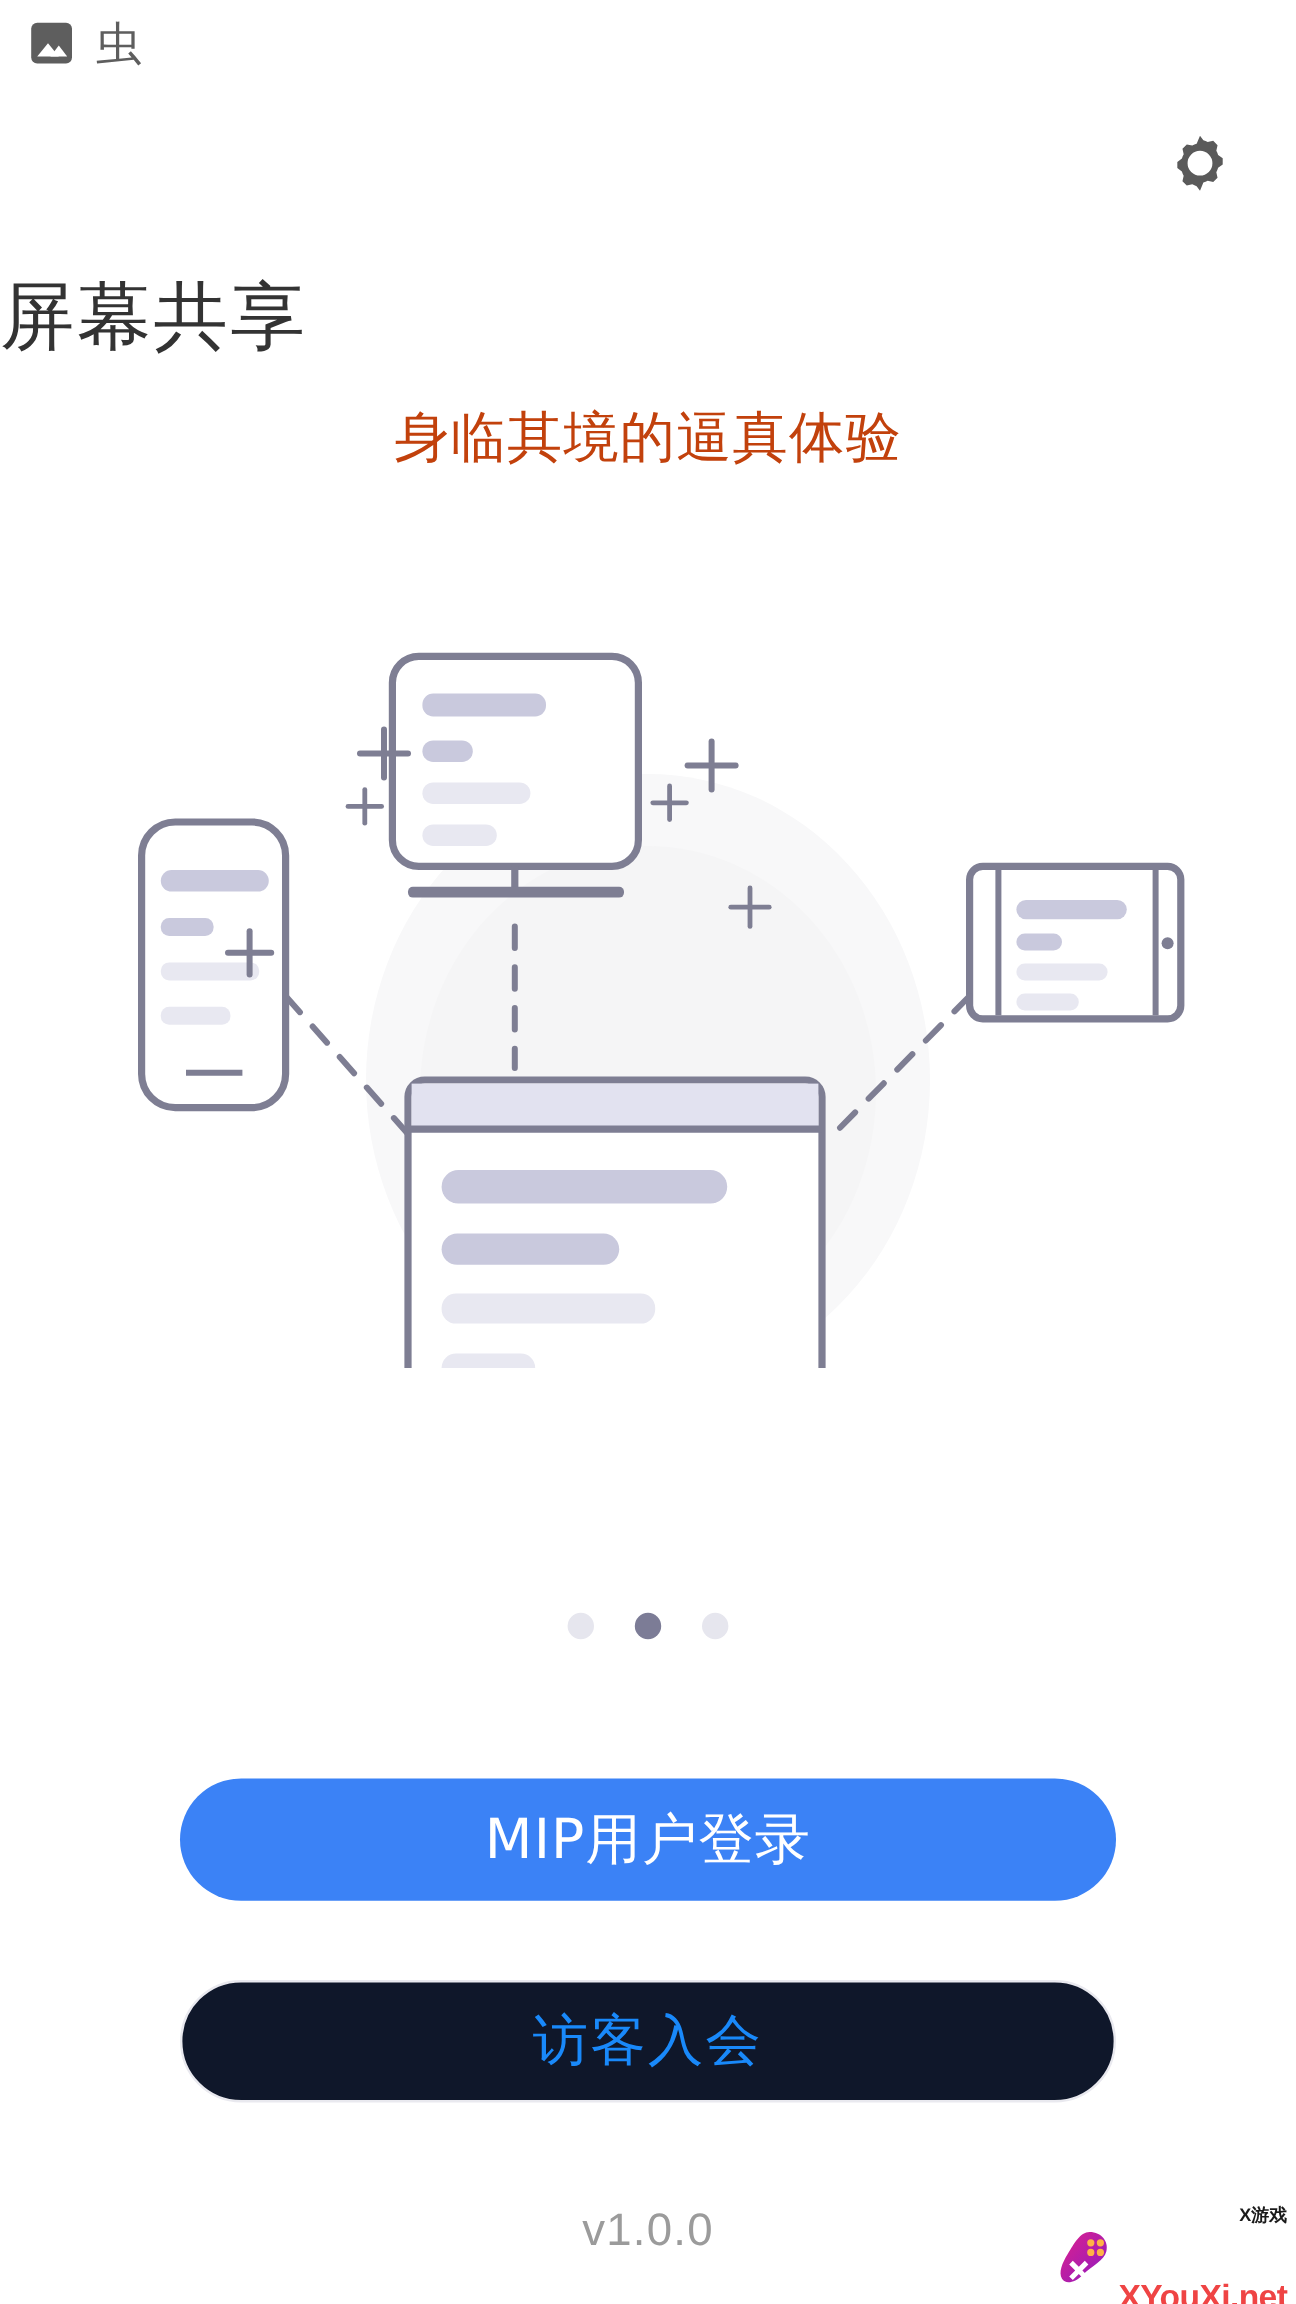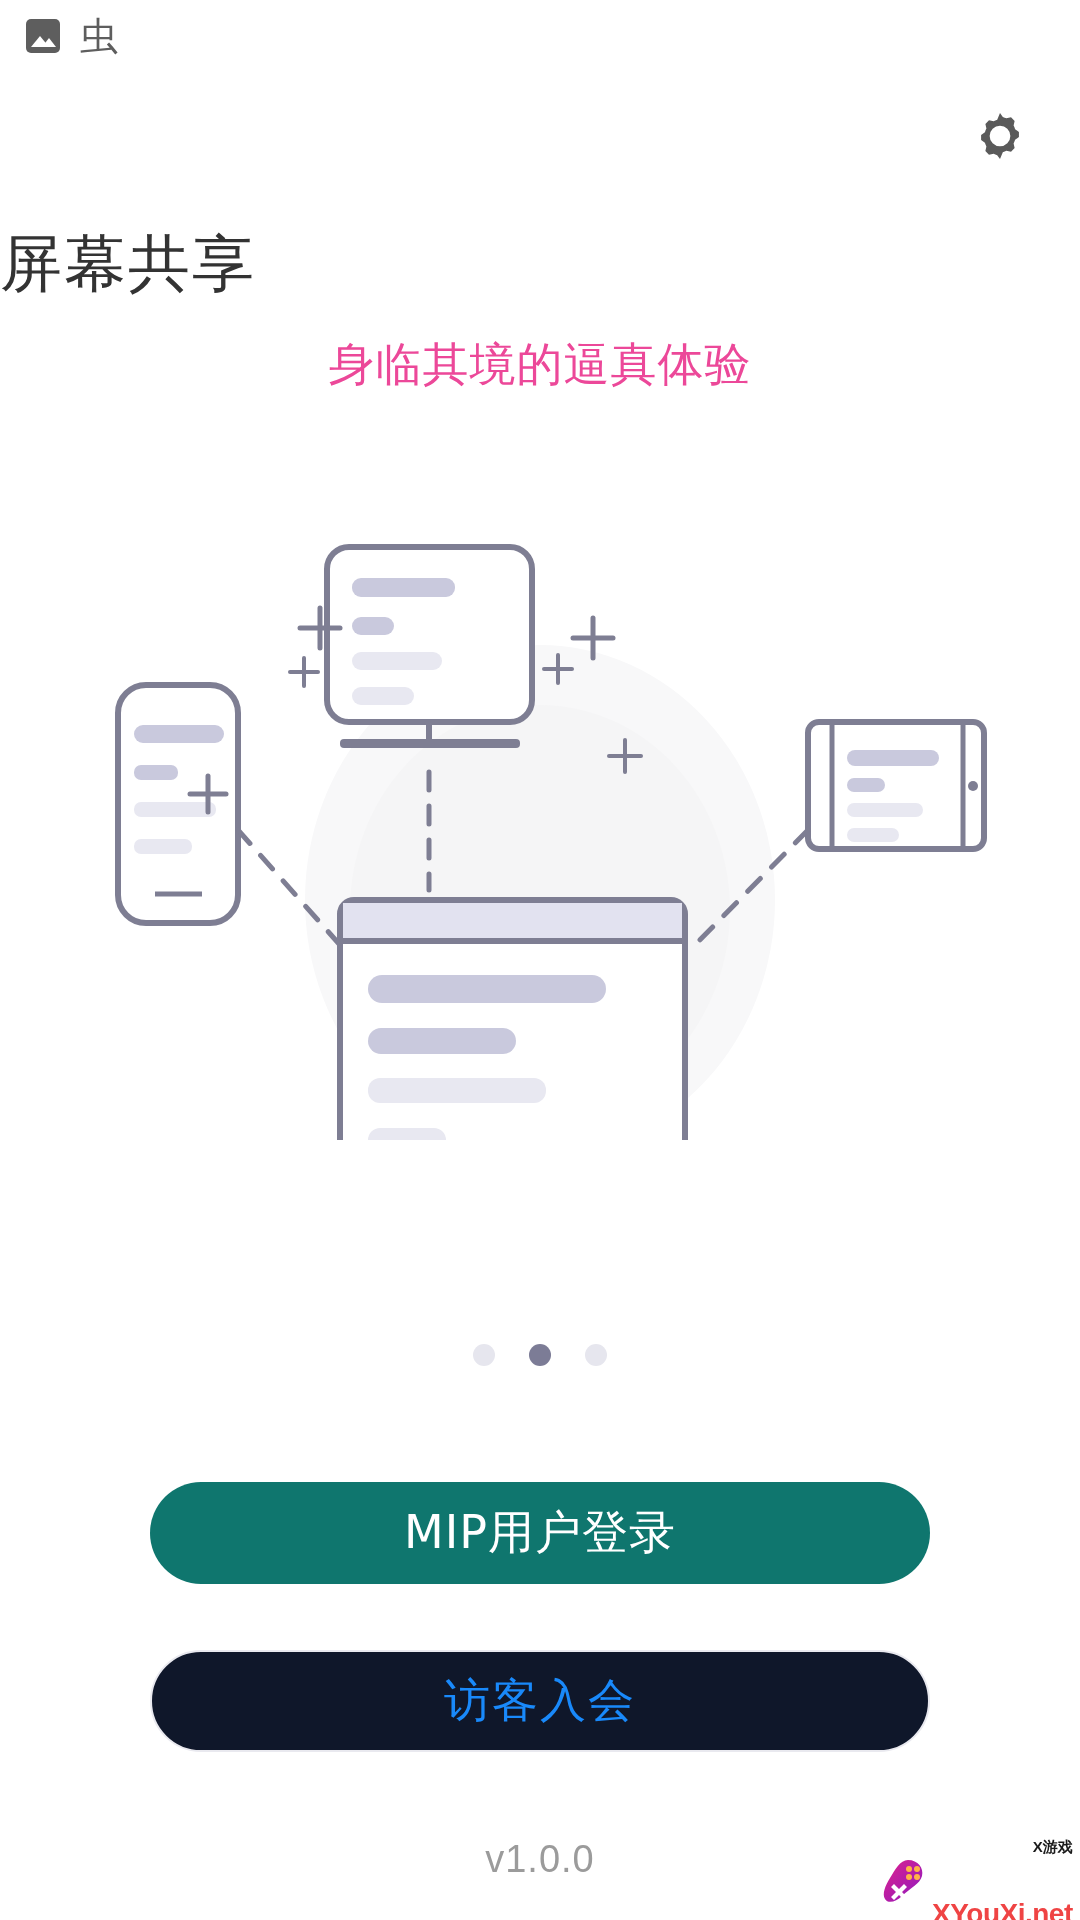--- a/index.html
+++ b/index.html
@@ -92,21 +92,21 @@
     color: #333333;
     letter-spacing: 2px;
     font-family: "DejaVu Sans", sans-serif;
   }
   .subtitle {
     position: absolute;
     top: 334px;
     left: 0; width: 1080px;
     text-align: center;
     font-size: 46px;
-    color: #ec4899;
+    color: #c2410c;
     letter-spacing: 1px;
     font-family: Liberation Mono, monospace;
   }
 
   
   .illustration {
     position: absolute;
     top: 500px;
     left: 90px;
     width: 900px;
@@ -133,21 +133,21 @@
   }
 
   
   .btn-primary {
     position: absolute;
     top: 1482px;
     left: 150px;
     width: 780px;
     height: 102px;
     border-radius: 51px;
-    background: #0f766e;
+    background: #3b82f6;
     color: #ffffff;
     font-size: 46px;
     display: flex;
     align-items: center;
     justify-content: center;
     border: none;
     letter-spacing: 1px;
     font-family: "DejaVu Sans", sans-serif;
     cursor: pointer;
   }

